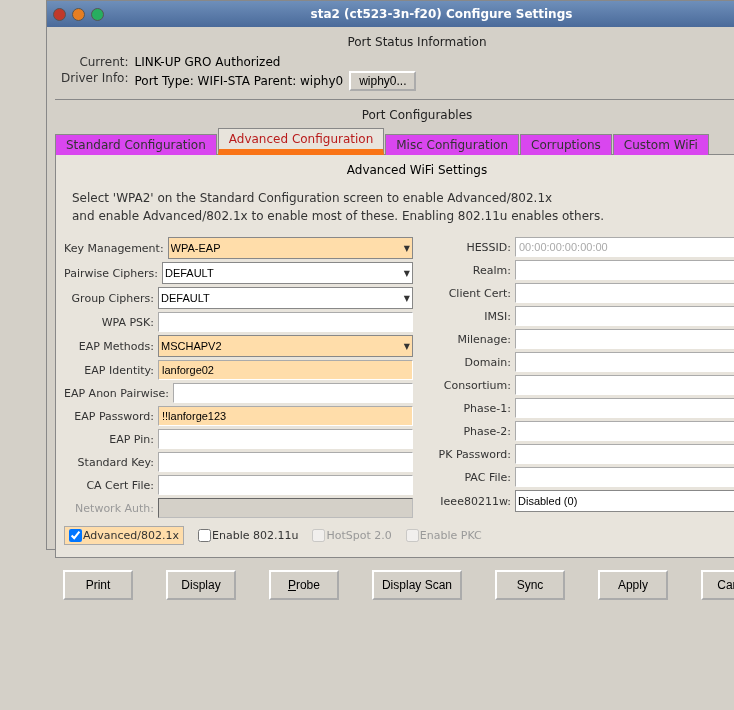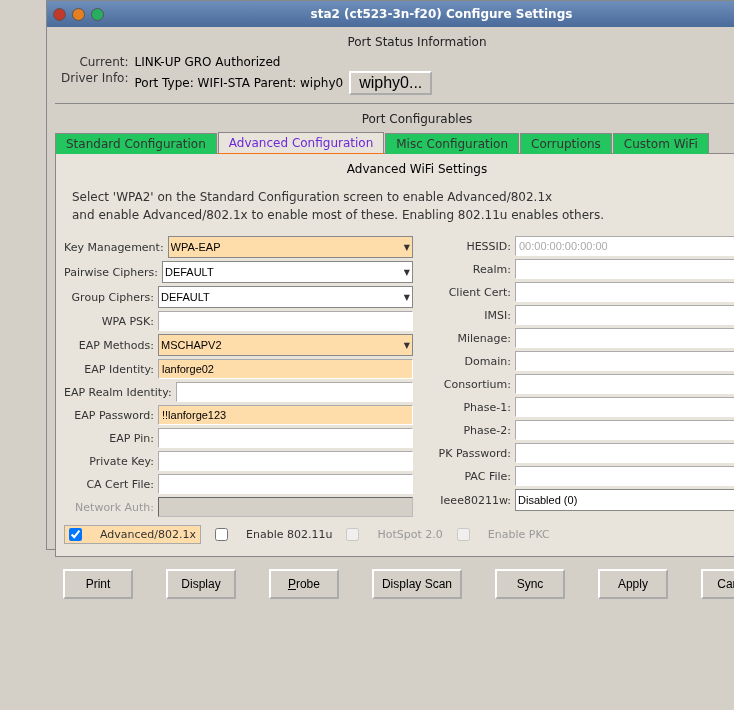--- a/index.html
+++ b/index.html
@@ -66,21 +66,21 @@
       gap: 2px 6px;
       padding: 0 6px;
       margin-bottom: 2px;
     }
     .info-label { color: #333; font-size: 12px; text-align: right; }
     .info-value { color: #000; font-size: 12px; display: flex; align-items: center; gap: 6px; }
     .wiphy-btn {
       background: #d4d0c8;
       border: 2px outset #fff;
       padding: 1px 8px;
-      font-size: 16px;
+      font-size: 12px;
       cursor: pointer;
     }
     .divider {
       border: none;
       border-top: 1px solid #888;
       margin: 2px 0;
     }
     .tabs-container {
       display: flex;
       flex-direction: column;
@@ -89,30 +89,30 @@
     .tabs-row {
       display: flex;
       gap: 1px;
       align-items: flex-end;
       margin-bottom: -1px;
       z-index: 1;
     }
     .tab {
       padding: 3px 10px;
       border: 1px solid #888;
-      background: #22c55e;
+      background: #d946ef;
       cursor: pointer;
       font-size: 12px;
       border-bottom: none;
       color: #333;
     }
     .tab.active {
       background: #e8e4dc;
-      border-bottom: 1px solid #f97316;
-      color: #6d28d9;
+      border-bottom: 6px solid #f97316;
+      color: #b91c1c;
     }
     .tab-content {
       border: 1px solid #888;
       background: #e8e4dc;
       flex: 1;
       padding: 8px;
       display: flex;
       flex-direction: column;
       gap: 4px;
     }
@@ -184,21 +184,21 @@
     }
     .select-wrapper.white select { background: white; }
     .checkboxes-row {
       display: flex;
       gap: 14px;
       padding: 4px 0;
       align-items: center;
     }
     .checkbox-item {
       display: flex;
-      gap: 18px;
+      gap: 1px;
       font-size: 11px;
       color: #333;
     }
     .checkbox-item.highlighted {
       background: #ffddaa;
       padding: 2px 4px;
       border: 1px solid #aaa;
     }
     .checkbox-item.disabled { color: #999; }
     .bottom-toolbar {
@@ -352,36 +352,36 @@
                 </select>
               </div>
             </div>
 
             <div class="field-row" style="margin-top:3px;">
               <span class="field-label">EAP Identity:</span>
               <input class="field-input highlight" type="text" value="lanforge02" style="">
             </div>
 
             <div class="field-row" style="margin-top:3px;">
-              <span class="field-label">EAP Realm Identity:</span>
+              <span class="field-label">EAP Anon Pairwise:</span>
               <input class="field-input" type="text" value="" style="">
             </div>
 
             <div class="field-row" style="margin-top:3px;">
               <span class="field-label">EAP Password:</span>
               <input class="field-input highlight" type="text" value="!!lanforge123" style="">
             </div>
 
             <div class="field-row" style="margin-top:3px;">
               <span class="field-label">EAP Pin:</span>
               <input class="field-input" type="text" value="" style="">
             </div>
 
             <div class="field-row" style="margin-top:3px;">
-              <span class="field-label">Private Key:</span>
+              <span class="field-label">Standard Key:</span>
               <input class="field-input" type="text" value="" style="">
             </div>
 
             <div class="field-row" style="margin-top:3px;">
               <span class="field-label">CA Cert File:</span>
               <input class="field-input" type="text" value="" style="">
             </div>
 
             <div class="field-row" style="margin-top:3px;">
               <span class="field-label disabled">Network Auth:</span>

